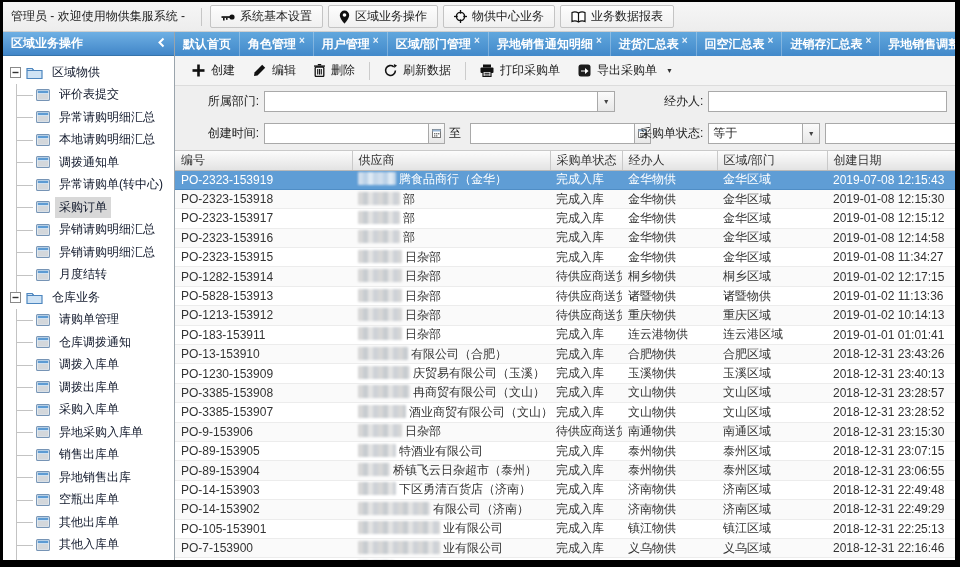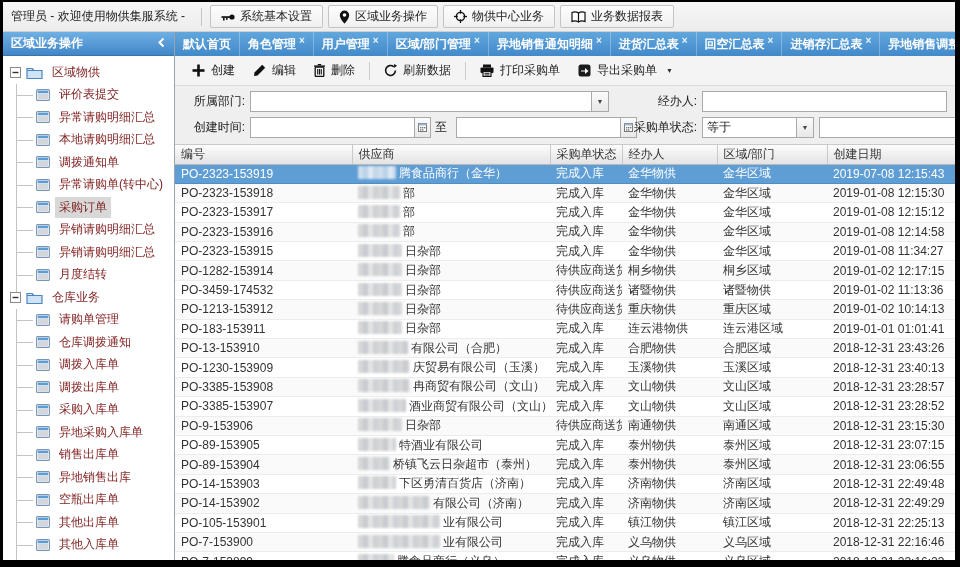--- a/index.html
+++ b/index.html
@@ -21,21 +21,21 @@
   
   .body { flex:1; display:flex; min-height:0; }
 
   
   .sidebar { width:172px; flex:0 0 172px; border-right:1px solid #9aa4ac; display:flex;
     flex-direction:column; background:#fff; }
   .sidebar-header { height:24px; flex:0 0 24px; background:linear-gradient(#6fb0e4,#4186c8);
     color:#fff; font-weight:bold; display:flex; align-items:center; justify-content:space-between;
     padding:0 8px; border-bottom:1px solid #3674ab; }
   .tree { flex:1; overflow:hidden; padding-top:5px; position:relative; }
-  .tree-row { height:22.5px; display:flex; align-items:center; position:relative; color:#7f1d1d;
+  .tree-row { height:22.5px; display:flex; align-items:center; position:relative; color:#0f172a;
     white-space:nowrap; cursor:pointer; }
   .tree-row.group { padding-left:7px; gap:5px; }
   .tree-row.child { padding-left:33px; gap:5px; }
   .tree-row.child::before { content:""; position:absolute; left:13px; top:0; bottom:0;
     border-left:1px solid #c3c3c3; }
   .tree-row.child::after { content:""; position:absolute; left:13px; top:50%; width:17px;
     border-top:1px solid #c3c3c3; }
   .tree-row.group.linked::before { content:""; position:absolute; left:13px; top:0; height:50%;
     border-left:1px solid #c3c3c3; }
   .tree-row .lbl { padding:2px 4px; }
@@ -54,22 +54,22 @@
 
   .toolbar { height:30px; flex:0 0 30px; background:#f4f4f4; border-bottom:1px solid #dcdcdc;
     display:flex; align-items:center; padding:0 8px; }
   .tool-btn { display:flex; align-items:center; gap:6px; padding:3px 9px; color:#1d1d1d;
     border-radius:2px; cursor:pointer; white-space:nowrap; }
   .tool-btn .ic { display:flex; align-items:center; }
   .tool-sep { width:1px; height:18px; background:#cccccc; margin:0 5px; }
   .caret { font-size:7px; color:#333; margin-left:3px; }
 
   
-  .filters { background:#efefef; border-bottom:1px solid #c9c9c9; padding:5px 8px 6px 4px;
-    display:grid; grid-template-columns:56% 44%; row-gap:5px; }
+  .filters { background:#efefef; border-bottom:1px solid #c9c9c9; padding:5px 8px 6px 18px;
+    display:grid; grid-template-columns:56% 44%; row-gap:11px; }
   .fcell { display:flex; align-items:center; }
   .flabel { color:#222; text-align:right; white-space:nowrap; flex:0 0 auto; }
   .flabel.w1 { width:66px; } .flabel.w2 { width:78px; }
   .fctl { display:flex; align-items:center; flex:1; height:21px; background:#fff;
     border:1px solid #a9a9a9; margin-left:5px; }
   .fctl input { border:0; outline:0; flex:1; height:100%; padding:0 4px; font:inherit; min-width:0; }
   .drop-btn { width:17px; height:100%; flex:0 0 17px; border-left:1px solid #a9a9a9;
     background:linear-gradient(#fbfbfb,#e8e8e8); display:flex; align-items:center;
     justify-content:center; cursor:pointer; }
   .drop-btn span { font-size:7px; color:#444; }
@@ -634,21 +634,21 @@
               </tr>
               <tr>
                 <td>PO-1282-153914</td>
                 <td><span class="blur-block" style="width: 44px;"></span><span>日杂部</span></td>
                 <td>待供应商送货</td>
                 <td>桐乡物供</td>
                 <td>桐乡区域</td>
                 <td>2019-01-02 12:17:15</td>
               </tr>
               <tr>
-                <td>PO-3459-174532</td>
+                <td>PO-5828-153913</td>
                 <td><span class="blur-block" style="width: 44px;"></span><span>日杂部</span></td>
                 <td>待供应商送货</td>
                 <td>诸暨物供</td>
                 <td>诸暨物供</td>
                 <td>2019-01-02 11:13:36</td>
               </tr>
               <tr>
                 <td>PO-1213-153912</td>
                 <td><span class="blur-block" style="width: 44px;"></span><span>日杂部</span></td>
                 <td>待供应商送货</td>

